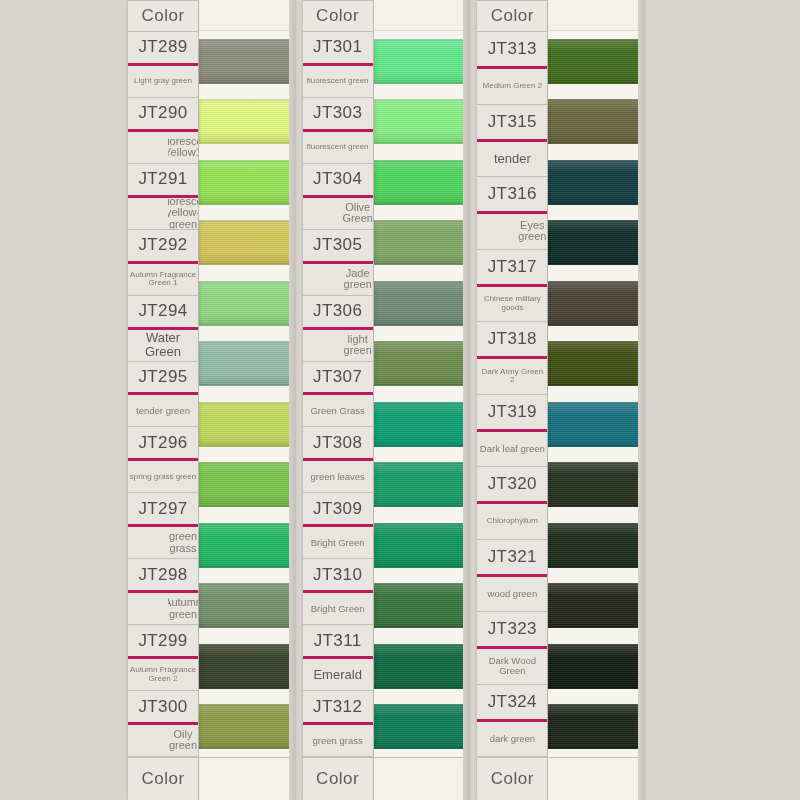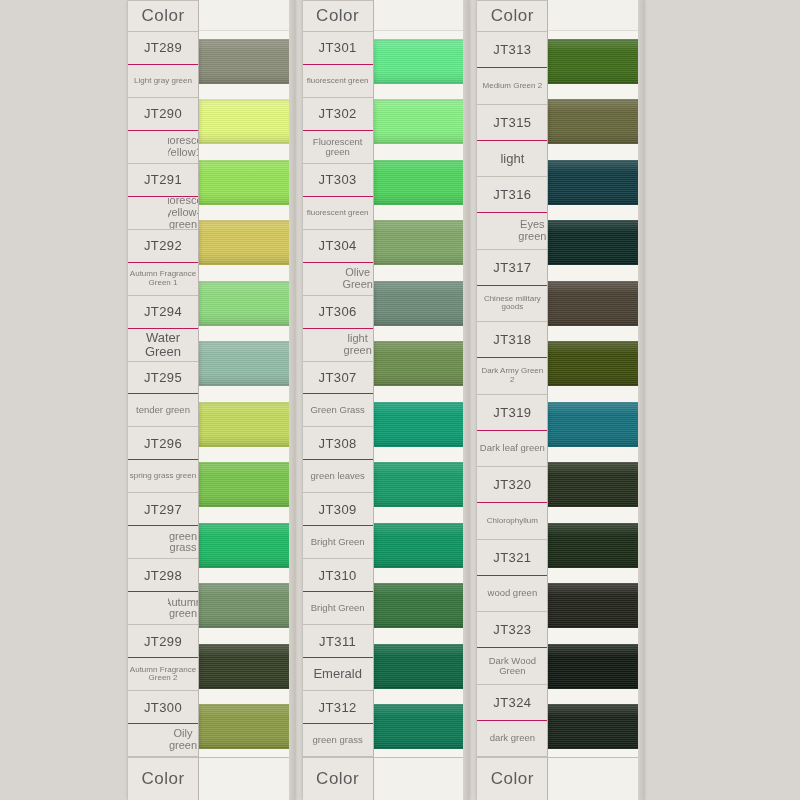--- a/index.html
+++ b/index.html
@@ -66,24 +66,24 @@
   .entry{
     flex:1 1 0;
     display:flex;
     flex-direction:column;
     border-bottom:1px solid #c3bfb8;
     min-height:0;
   }
   .code{
     flex:1 1 0;
     display:flex;align-items:center;justify-content:center;
-    font-size:13px;
+    font-size:17px;
     color:#4f4f4f;
     letter-spacing:.4px;
-    border-bottom:1px solid #be185d;
+    border-bottom:3px solid #be185d;
     min-height:0;
   }
   .nm{
     flex:1 1 0;
     display:flex;align-items:center;justify-content:center;
     text-align:center;
     color:#7d7a76;
     padding:0 1px;
     line-height:1.05;
     min-height:0;
@@ -261,30 +261,30 @@
     <div class="card">
       <div class="card-inner">
         <div class="labels">
           <div class="hdr">Color</div>
           <div class="entries">
             <div class="entry">
               <div class="code">JT301</div>
               <div class="nm s3">fluorescent green</div>
             </div>
             <div class="entry">
-              <div class="code">JT302</div>
-              <div class="nm s2">Fluorescent green</div>
-            </div>
-            <div class="entry">
               <div class="code">JT303</div>
               <div class="nm s3">fluorescent green</div>
             </div>
             <div class="entry">
               <div class="code">JT304</div>
               <div class="nm s1">Olive Green</div>
+            </div>
+            <div class="entry">
+              <div class="code">JT305</div>
+              <div class="nm s1">Jade green</div>
             </div>
             <div class="entry">
               <div class="code">JT306</div>
               <div class="nm s1">light green</div>
             </div>
             <div class="entry">
               <div class="code">JT307</div>
               <div class="nm s2">Green Grass</div>
             </div>
             <div class="entry">
@@ -361,21 +361,21 @@
       <div class="card-inner">
         <div class="labels">
           <div class="hdr">Color</div>
           <div class="entries">
             <div class="entry">
               <div class="code">JT313</div>
               <div class="nm s3">Medium Green 2</div>
             </div>
             <div class="entry">
               <div class="code">JT315</div>
-              <div class="nm s4">light</div>
+              <div class="nm s4">tender</div>
             </div>
             <div class="entry">
               <div class="code">JT316</div>
               <div class="nm s1">Eyes green</div>
             </div>
             <div class="entry">
               <div class="code">JT317</div>
               <div class="nm s3">Chinese military goods</div>
             </div>
             <div class="entry">

